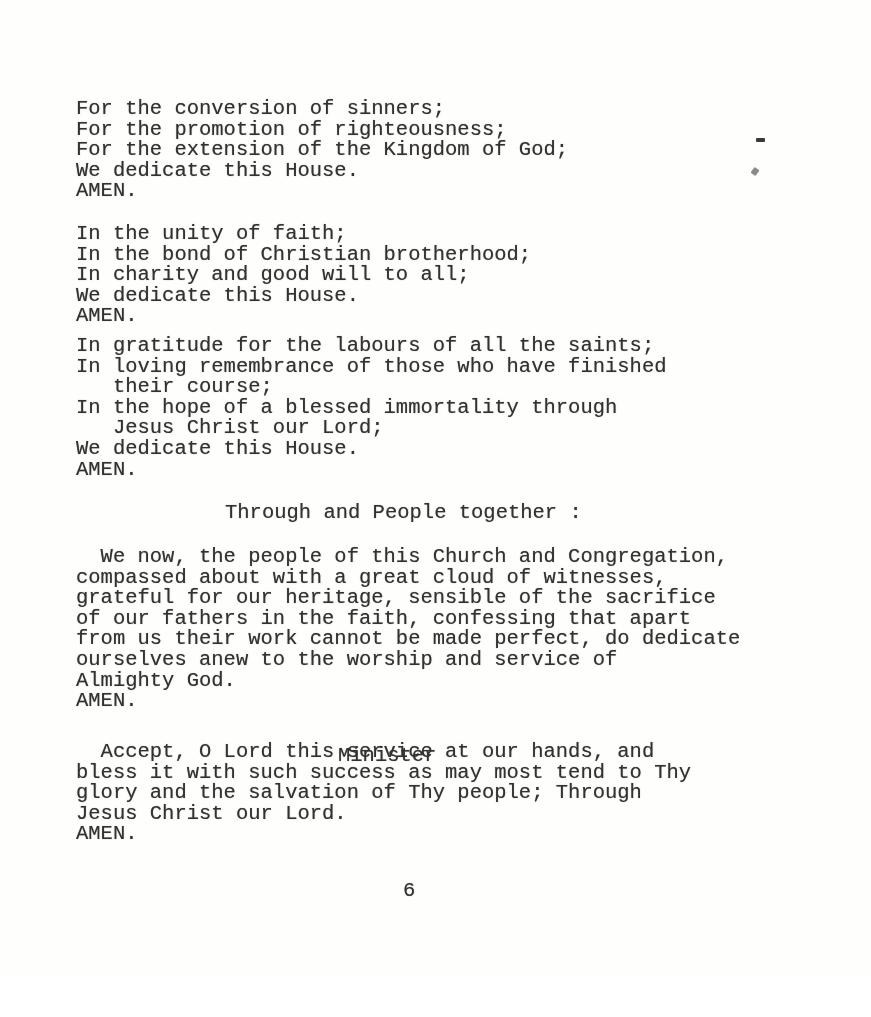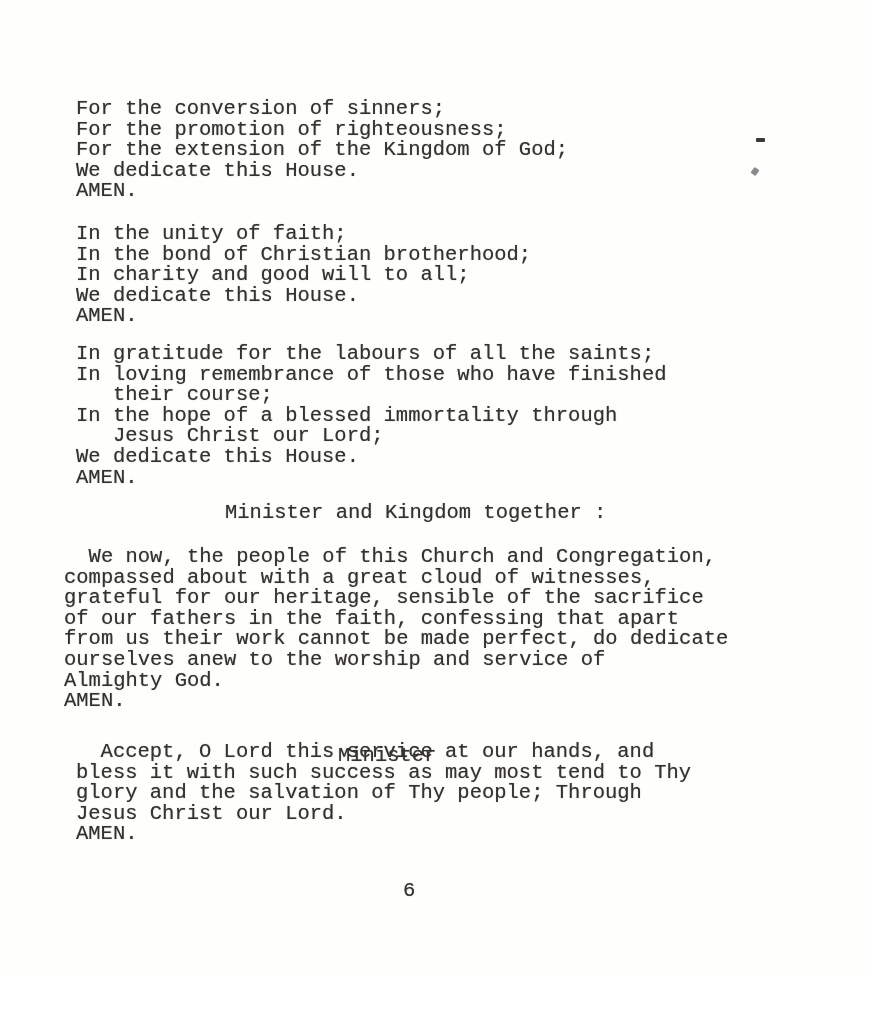--- a/index.html
+++ b/index.html
@@ -45,31 +45,31 @@
 For the extension of the Kingdom of God;
 We dedicate this House.
 AMEN.</pre>
 
   <pre class="t" style="left:76px; top:224px;">In the unity of faith;
 In the bond of Christian brotherhood;
 In charity and good will to all;
 We dedicate this House.
 AMEN.</pre>
 
-  <pre class="t" style="left:76px; top:344px;">In gratitude for the labours of all the saints;
+  <pre class="t" style="left:76px; top:336px;">In gratitude for the labours of all the saints;
 In loving remembrance of those who have finished
    their course;
 In the hope of a blessed immortality through
    Jesus Christ our Lord;
 We dedicate this House.
 AMEN.</pre>
 
-  <div class="t" style="left:225px; top:503px;">Minister and Kingdom together :</div>
+  <div class="t" style="left:225px; top:503px;">Through and People together :</div>
 
-  <pre class="t" style="left:64px; top:547px;">  We now, the people of this Church and Congregation,
+  <pre class="t" style="left:76px; top:547px;">  We now, the people of this Church and Congregation,
 compassed about with a great cloud of witnesses,
 grateful for our heritage, sensible of the sacrifice
 of our fathers in the faith, confessing that apart
 from us their work cannot be made perfect, do dedicate
 ourselves anew to the worship and service of
 Almighty God.
 AMEN.</pre>
 
   <div class="t" style="left:338px; top:726px;margin-top:20px;">Minister</div>
 

